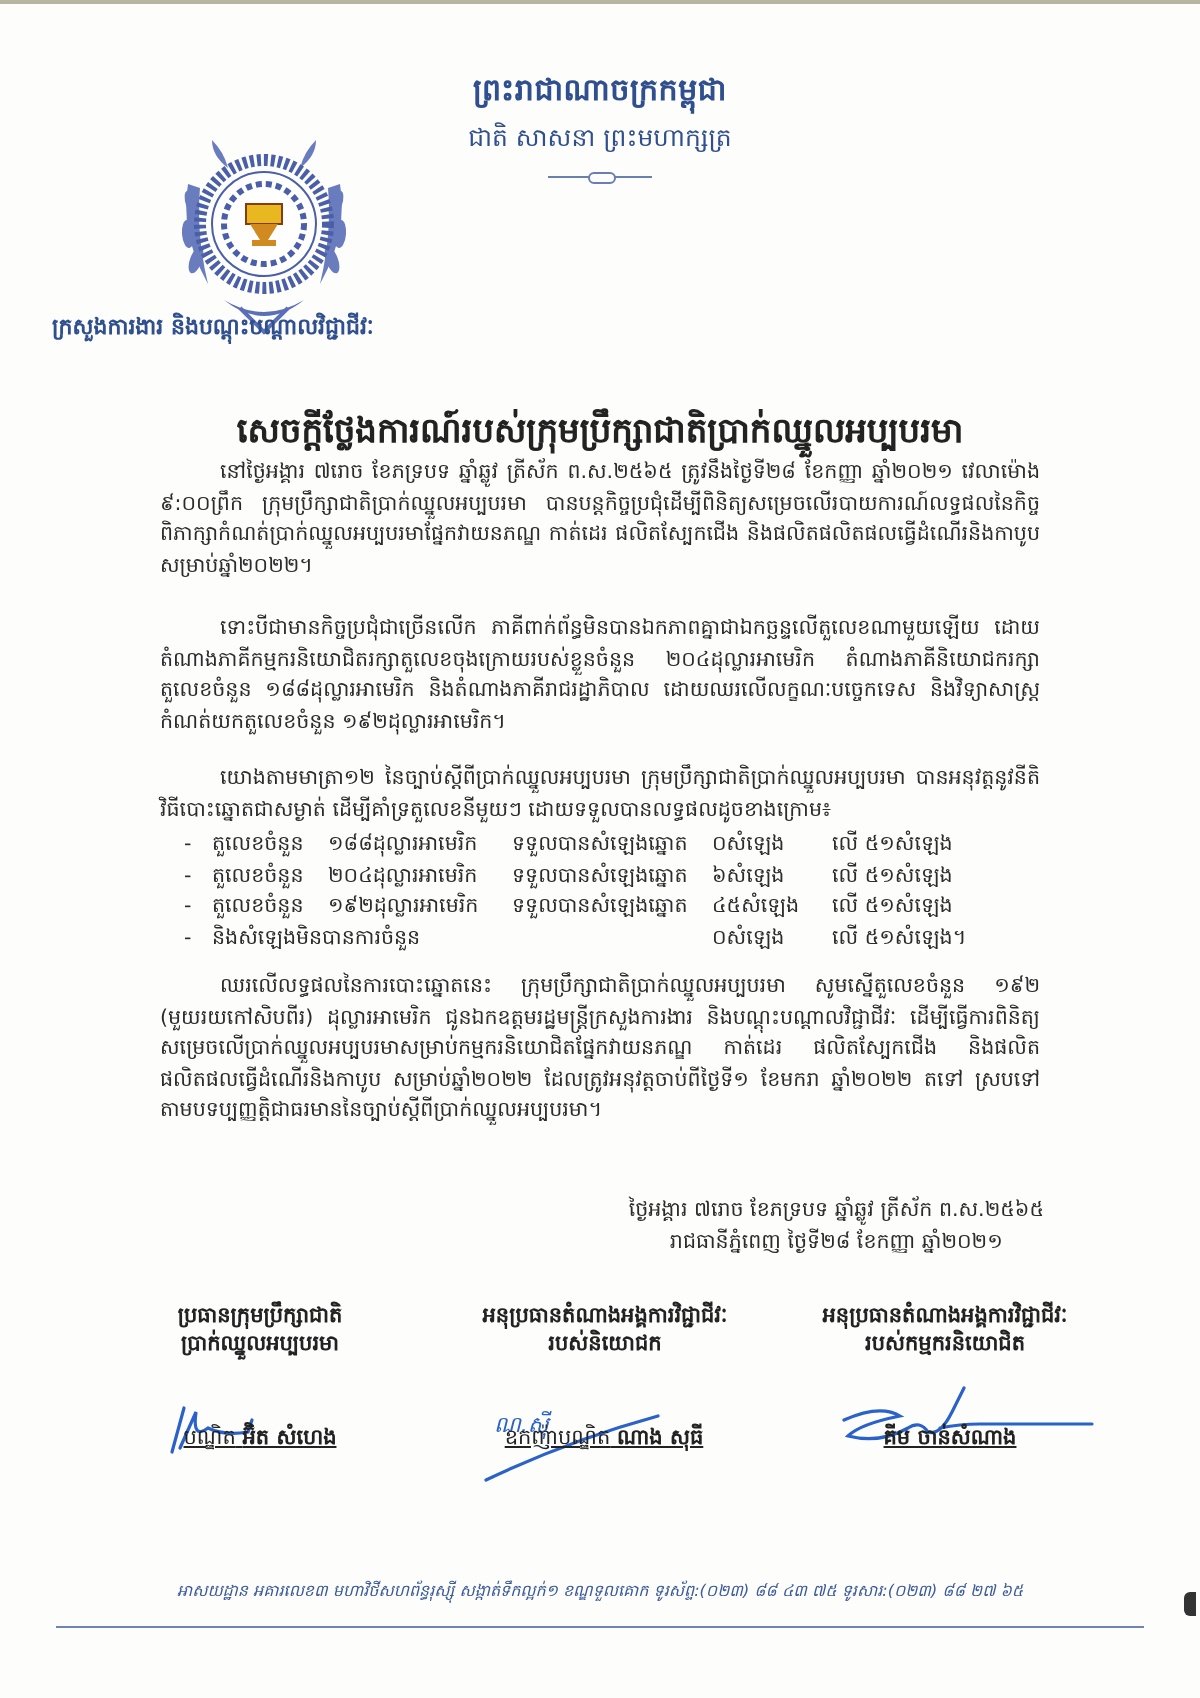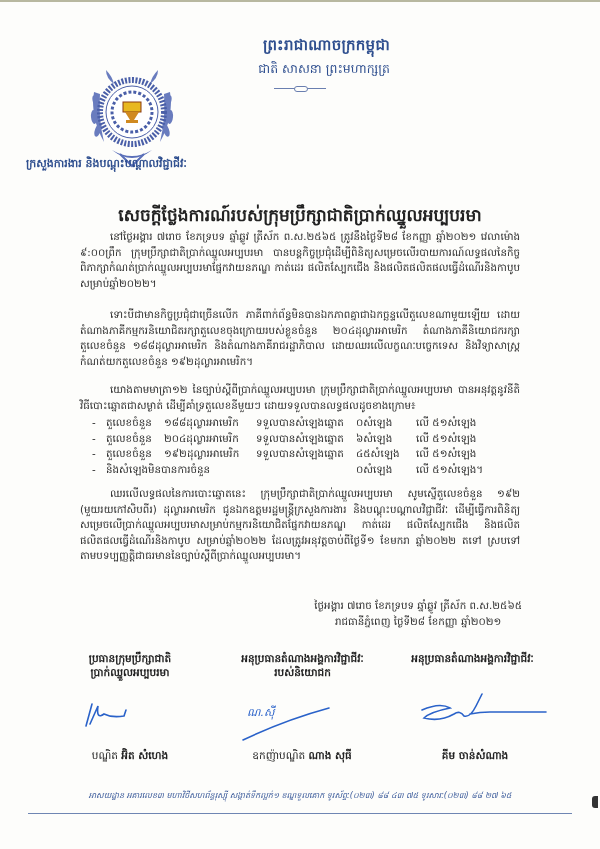--- a/index.html
+++ b/index.html
@@ -3,21 +3,21 @@
 <meta charset="utf-8">
 <style>
   html, body { margin:0; padding:0; }
   body {
     width:600px; height:849px; overflow:hidden; position:relative;
     background:#fdfdfb;
     font-family:"DejaVu Sans", sans-serif;
     color:#2a2a2a;
   }
   .top-edge { position:absolute; left:0; top:0; width:600px; height:2px; background:#b8b8a0; }
-  .header-center { position:absolute; left:210px; top:35px; width:180px; text-align:right; }
+  .header-center { position:absolute; left:210px; top:35px; width:180px; text-align:center; }
   .kingdom { font-size:15px; font-weight:bold; color:#2f4f8f; letter-spacing:0.3px; }
   .motto { font-size:12.5px; color:#2f4f8f; margin-top:4px; }
   .ornament { margin:6px auto 0; width:52px; height:6px; position:relative; }
   .ornament .line { position:absolute; top:3px; left:0; width:52px; height:1px; background:#6a7fb0; }
   .ornament .dot { position:absolute; top:1px; left:20px; width:12px; height:4px; border:1px solid #6a7fb0; border-radius:3px; background:#fdfdfb; }
 
   .logo { position:absolute; left:84px; top:62px; width:96px; height:108px; }
 
   .ministry { position:absolute; left:26px; top:157px; font-size:11px; font-weight:bold; color:#2f4f8f; line-height:13px; }
 
@@ -37,21 +37,21 @@
   .vote-row .c4 { width:60px; }
   .vote-row .c5 { width:80px; }
   .p4 { top:486px; }
   .date-block { position:absolute; right:78px; top:597px; text-align:center; font-size:10.3px; line-height:16px; color:#2b2b2b; }
 
   .sig-col { position:absolute; top:651px; text-align:center; font-size:10.5px; font-weight:bold; color:#222; line-height:14px; }
   .sig1 { left:60px; width:140px; }
   .sig2 { left:215px; width:175px; }
   .sig3 { left:385px; width:175px; }
   .signature { position:absolute; }
-  .sig-name { position:absolute; top:749px; font-size:10.5px; color:#222; text-align:center; }
+  .sig-name { position:absolute; top:712px; font-size:10.5px; color:#222; text-align:center;text-decoration:underline; }
   .sig-name b { font-weight:bold; }
 
   .footer-line { position:absolute; left:28px; top:813px; width:544px; height:1px; background:#6f86b3; }
   .footer-text { position:absolute; left:0; width:600px; top:790px; text-align:center; font-size:8px; font-style:italic; color:#3a5a9a; }
   .edge-mark { position:absolute; left:592px; top:796px; width:6px; height:12px; background:#333; border-radius:3px 0 0 3px; }
 </style>
 </head>
 <body>
 
 <div class="top-edge"></div>
@@ -147,20 +147,21 @@
 <div class="sig-col sig1">
   <div>ប្រធានក្រុមប្រឹក្សាជាតិ</div>
   <div>ប្រាក់ឈ្នួលអប្បបរមា</div>
 </div>
 <div class="sig-col sig2">
   <div>អនុប្រធានតំណាងអង្គការវិជ្ជាជីវៈ</div>
   <div>របស់និយោជក</div>
 </div>
 <div class="sig-col sig3">
   <div>អនុប្រធានតំណាងអង្គការវិជ្ជាជីវៈ</div>
+  <div>របស់កម្មករនិយោជិត</div>
 </div>
 
 <div class="signature" style="left:82px;top:700px;">
   <svg width="50" height="30" viewBox="0 0 50 30">
     <path d="M4 26 L10 4 M8 24 L16 6 Q14 20 22 14 Q30 18 42 16 L44 10" fill="none" stroke="#2a62c9" stroke-width="1.6" stroke-linecap="round"></path>
   </svg>
 </div>
 <div class="signature" style="left:235px;top:694px;">
   <svg width="100" height="50" viewBox="0 0 100 50">
     <text x="12" y="22" font-size="11" fill="#2a62c9" font-style="italic" font-family="DejaVu Sans, sans-serif">ណ.ស៊ី</text>

